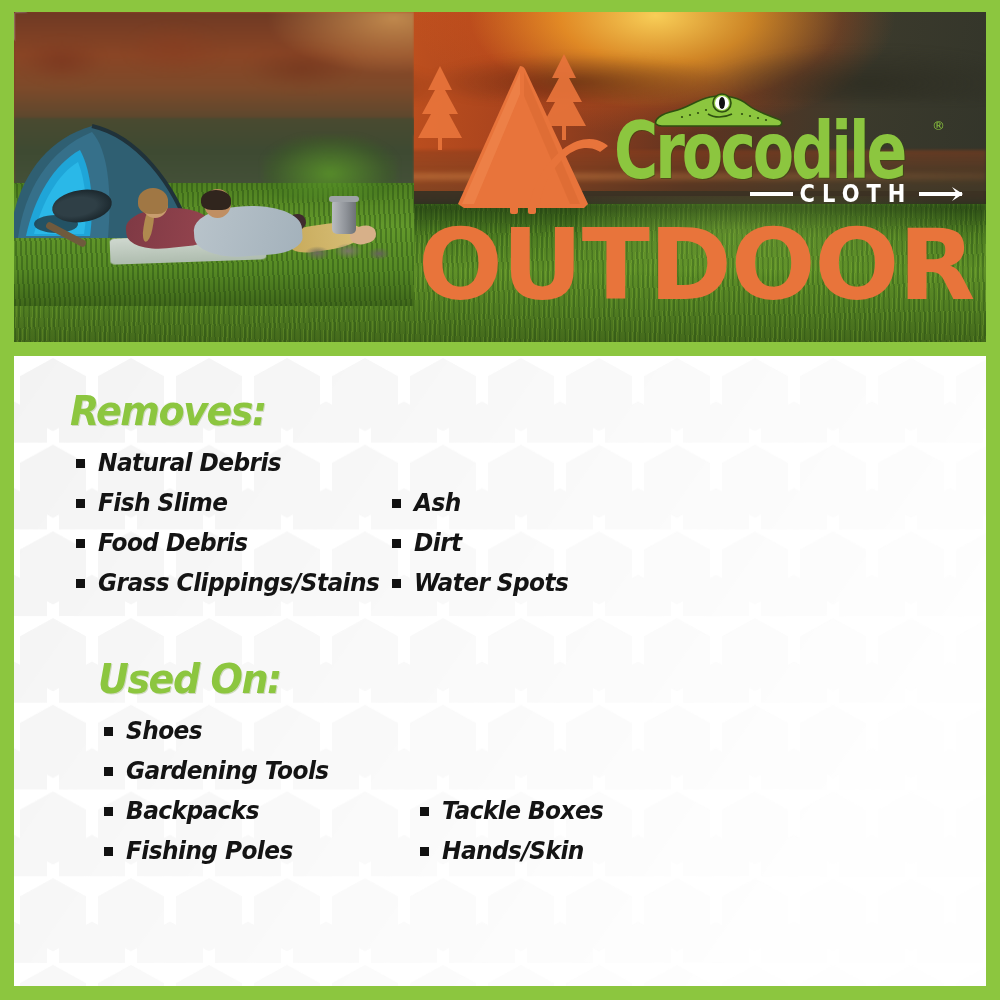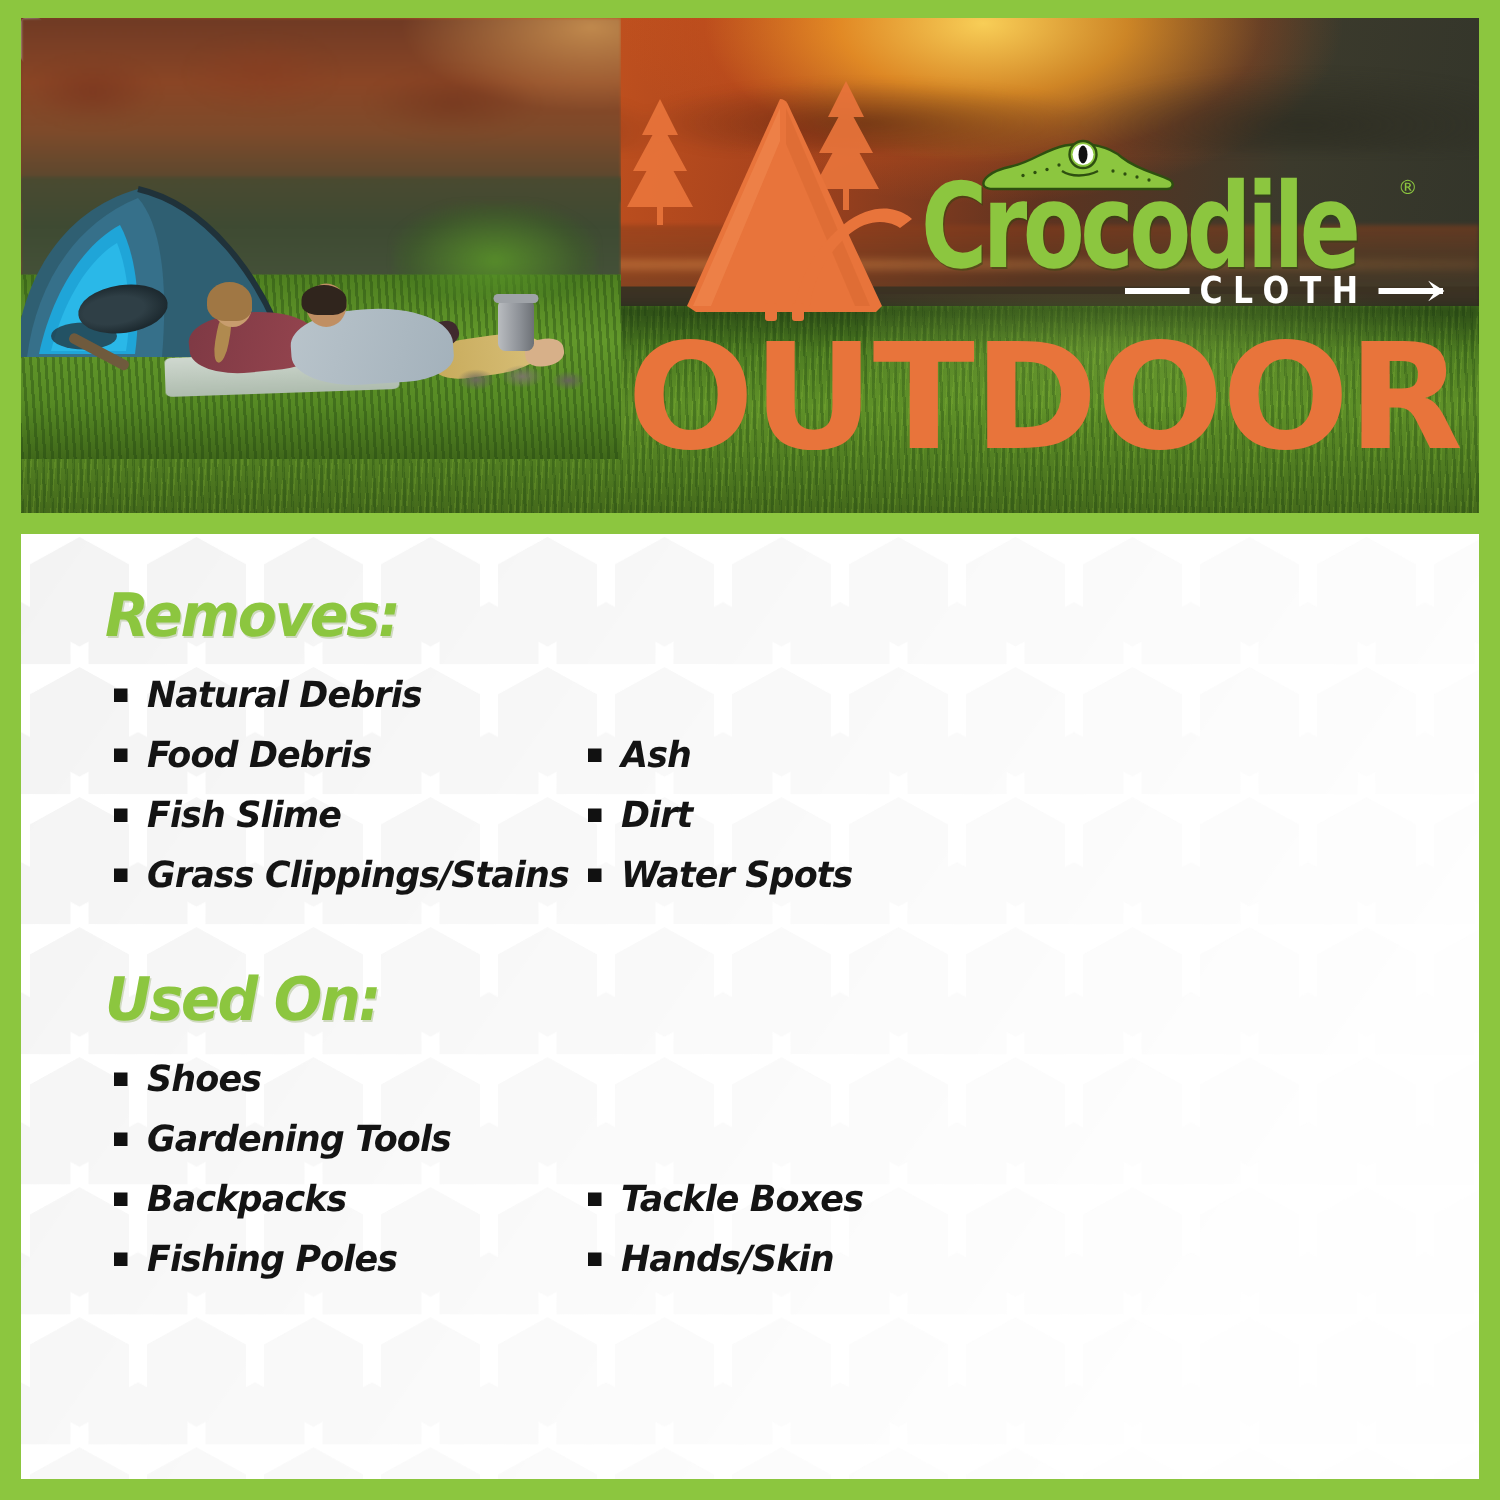--- a/index.html
+++ b/index.html
@@ -299,21 +299,21 @@
     font-family:"DejaVu Sans", sans-serif;
     font-weight:700;
     font-size:40px;
     color:#8CC63F;
     letter-spacing:-1.5px;
     margin:0 0 14px 56px;
     transform:scaleX(.95);
     transform-origin:left center;
     text-shadow:1px 1px 0 rgba(90,130,30,.25);
   }
-  #used-on-section { margin-top:36px; }
+  #used-on-section { margin-top:48px;padding-left:28px; }
   .cols { display:flex; }
   .col { display:flex; flex-direction:column;justify-content:flex-end; }
   .col.left { width:340px; padding-left:62px; }
   .col.right { width:400px; padding-left:38px; }
   .item {
     display:flex; align-items:flex-start; gap:13px;
     height:40px;
   }
   .bullet {
     width:9px; height:9px; background:#111111;
@@ -451,25 +451,25 @@
       <div class="section" id="removes-section">
         <div class="section-title">Removes:</div>
         <div class="cols">
           <div class="col left">
             <div class="item">
               <span class="bullet"></span>
               <span class="item-label">Natural Debris</span>
             </div>
             <div class="item">
               <span class="bullet"></span>
+              <span class="item-label">Fish Slime</span>
+            </div>
+            <div class="item">
+              <span class="bullet"></span>
               <span class="item-label">Food Debris</span>
-            </div>
-            <div class="item">
-              <span class="bullet"></span>
-              <span class="item-label">Fish Slime</span>
             </div>
             <div class="item">
               <span class="bullet"></span>
               <span class="item-label">Grass Clippings/Stains</span>
             </div>
           </div>
           <div class="col right">
             <div class="item">
               <span class="bullet"></span>
               <span class="item-label">Ash</span>

